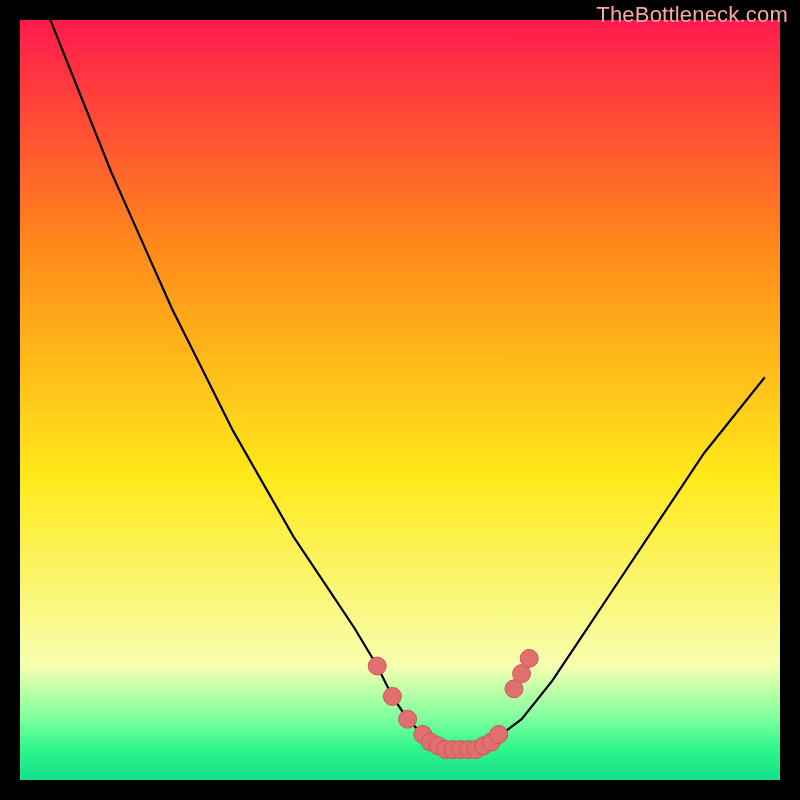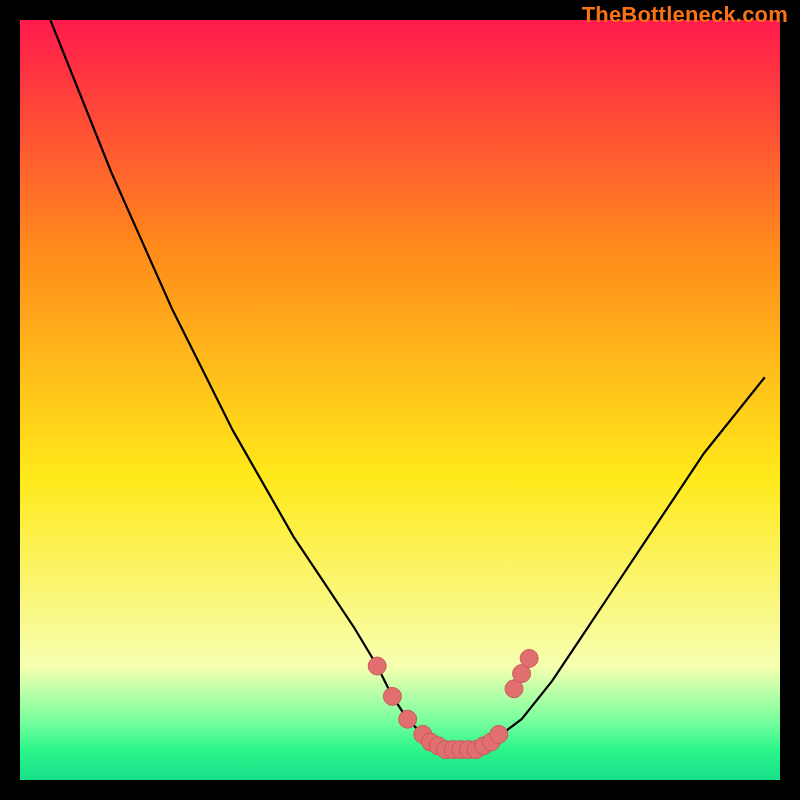--- a/index.html
+++ b/index.html
@@ -24,22 +24,22 @@
     top: 0;
     width: 760px;
     height: 760px;
   }
   .watermark {
     position: absolute;
     top: 2px;
     right: 12px;
     font-family: Arial, Helvetica, sans-serif;
     font-size: 22px;
-    font-weight: 700;
-    color: #f97316;
+    font-weight: 400;
+    color: #fca5a5;
     letter-spacing: 0.2px;
     user-select: none;
   }
 </style>
 </head>
 <body>
 
 <div class="frame">
   <svg class="plot" viewBox="0 0 760 760">
     <defs>

